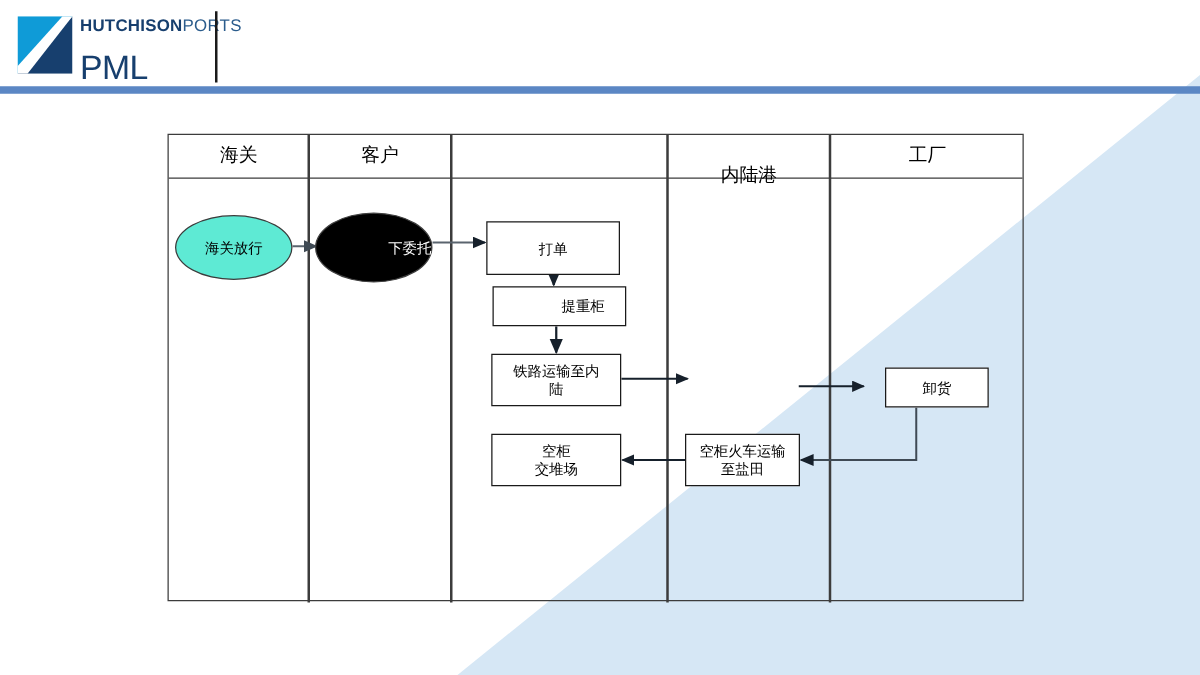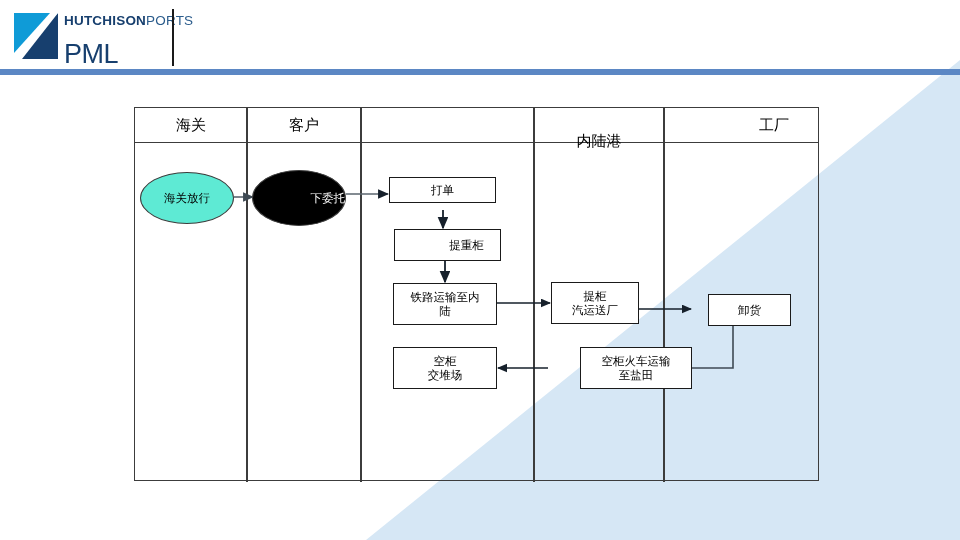--- a/index.html
+++ b/index.html
@@ -116,21 +116,21 @@
 
     <div class="hdr-divider"></div>
     <div class="hdr-rule"></div>
   </div>
 
   <div class="table">
     <div class="thead">
         <div class="th" style="left: 0px; width: 112px;">海关</div>
         <div class="th" style="left: 112px; width: 114px;">客户</div>
         <div class="th" style="left: 399px; width: 130px; margin-top: 16px;">内陆港</div>
-        <div class="th" style="left: 529px; width: 156px; padding-left: 32px;">工厂</div>
+        <div class="th" style="left: 529px; width: 156px;">工厂</div>
       </div>
   <div class="vline" style="left: 111.25px; background: rgb(60, 60, 60);"></div>
       <div class="vline" style="left: 225.25px; background: rgb(60, 60, 60);"></div>
       <div class="vline" style="left: 398.25px; background: rgb(60, 60, 60);"></div>
       <div class="vline" style="left: 528.25px; background: rgb(60, 60, 60);"></div>
     </div>
 
   <svg class="shapes" viewBox="0 0 960 540" preserveAspectRatio="none">
     <defs>
       <marker id="ah" markerWidth="7" markerHeight="7" refX="6.2" refY="3" orient="auto">
@@ -158,38 +158,34 @@
     <line x1="548" y1="368" x2="498" y2="368" stroke="#16202B" stroke-width="1.5" marker-end="url(#ah)"></line>
   </svg>
 
   <div class="shapes" id="nodes-layer">
       <div class="node ellipse" style="left: 140px; top: 172px; width: 94px; height: 52px;">
         <span>海关放行</span>
       </div>
       <div class="node ellipse-dark" style="left: 252px; top: 170px; width: 94px; height: 56px;">
         <span>下委托</span>
       </div>
-      <div class="node box" style="left: 389px; top: 177px; width: 107px; height: 26px;">
+      <div class="node box" style="left: 389px; top: 177px; width: 107px; height: 43px;">
         <span>打单</span>
       </div>
       <div class="node box" style="left: 394px; top: 229px; width: 107px; height: 32px; padding-left: 38px;">
         <span>提重柜</span>
       </div>
       <div class="node box" style="left: 393px; top: 283px; width: 104px; height: 42px;">
         <span>铁路运输至内
 陆</span>
       </div>
-      <div class="node box" style="left: 551px; top: 282px; width: 88px; height: 42px;">
-        <span>提柜
-汽运送厂</span>
-      </div>
       <div class="node box" style="left: 692px; top: 294px; width: 83px; height: 32px; margin-left: 16px;">
         <span>卸货</span>
       </div>
-      <div class="node box" style="left: 548px; top: 347px; width: 112px; height: 42px; margin-left: 32px;">
+      <div class="node box" style="left: 548px; top: 347px; width: 92px; height: 42px;">
         <span>空柜火车运输
 至盐田</span>
       </div>
       <div class="node box" style="left: 393px; top: 347px; width: 104px; height: 42px;">
         <span>空柜
 交堆场</span>
       </div>
     </div>
 
 </div>

